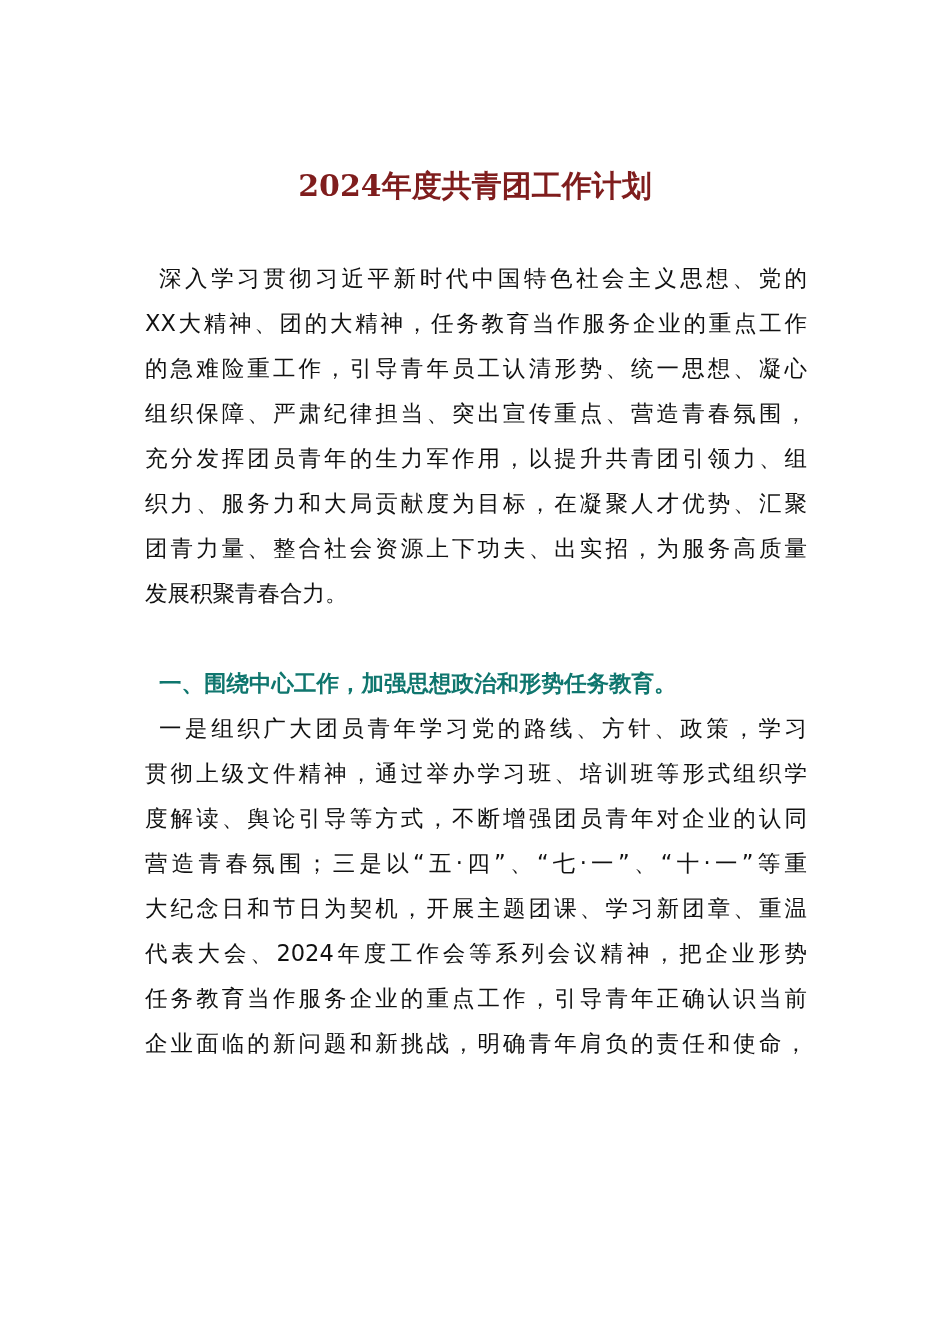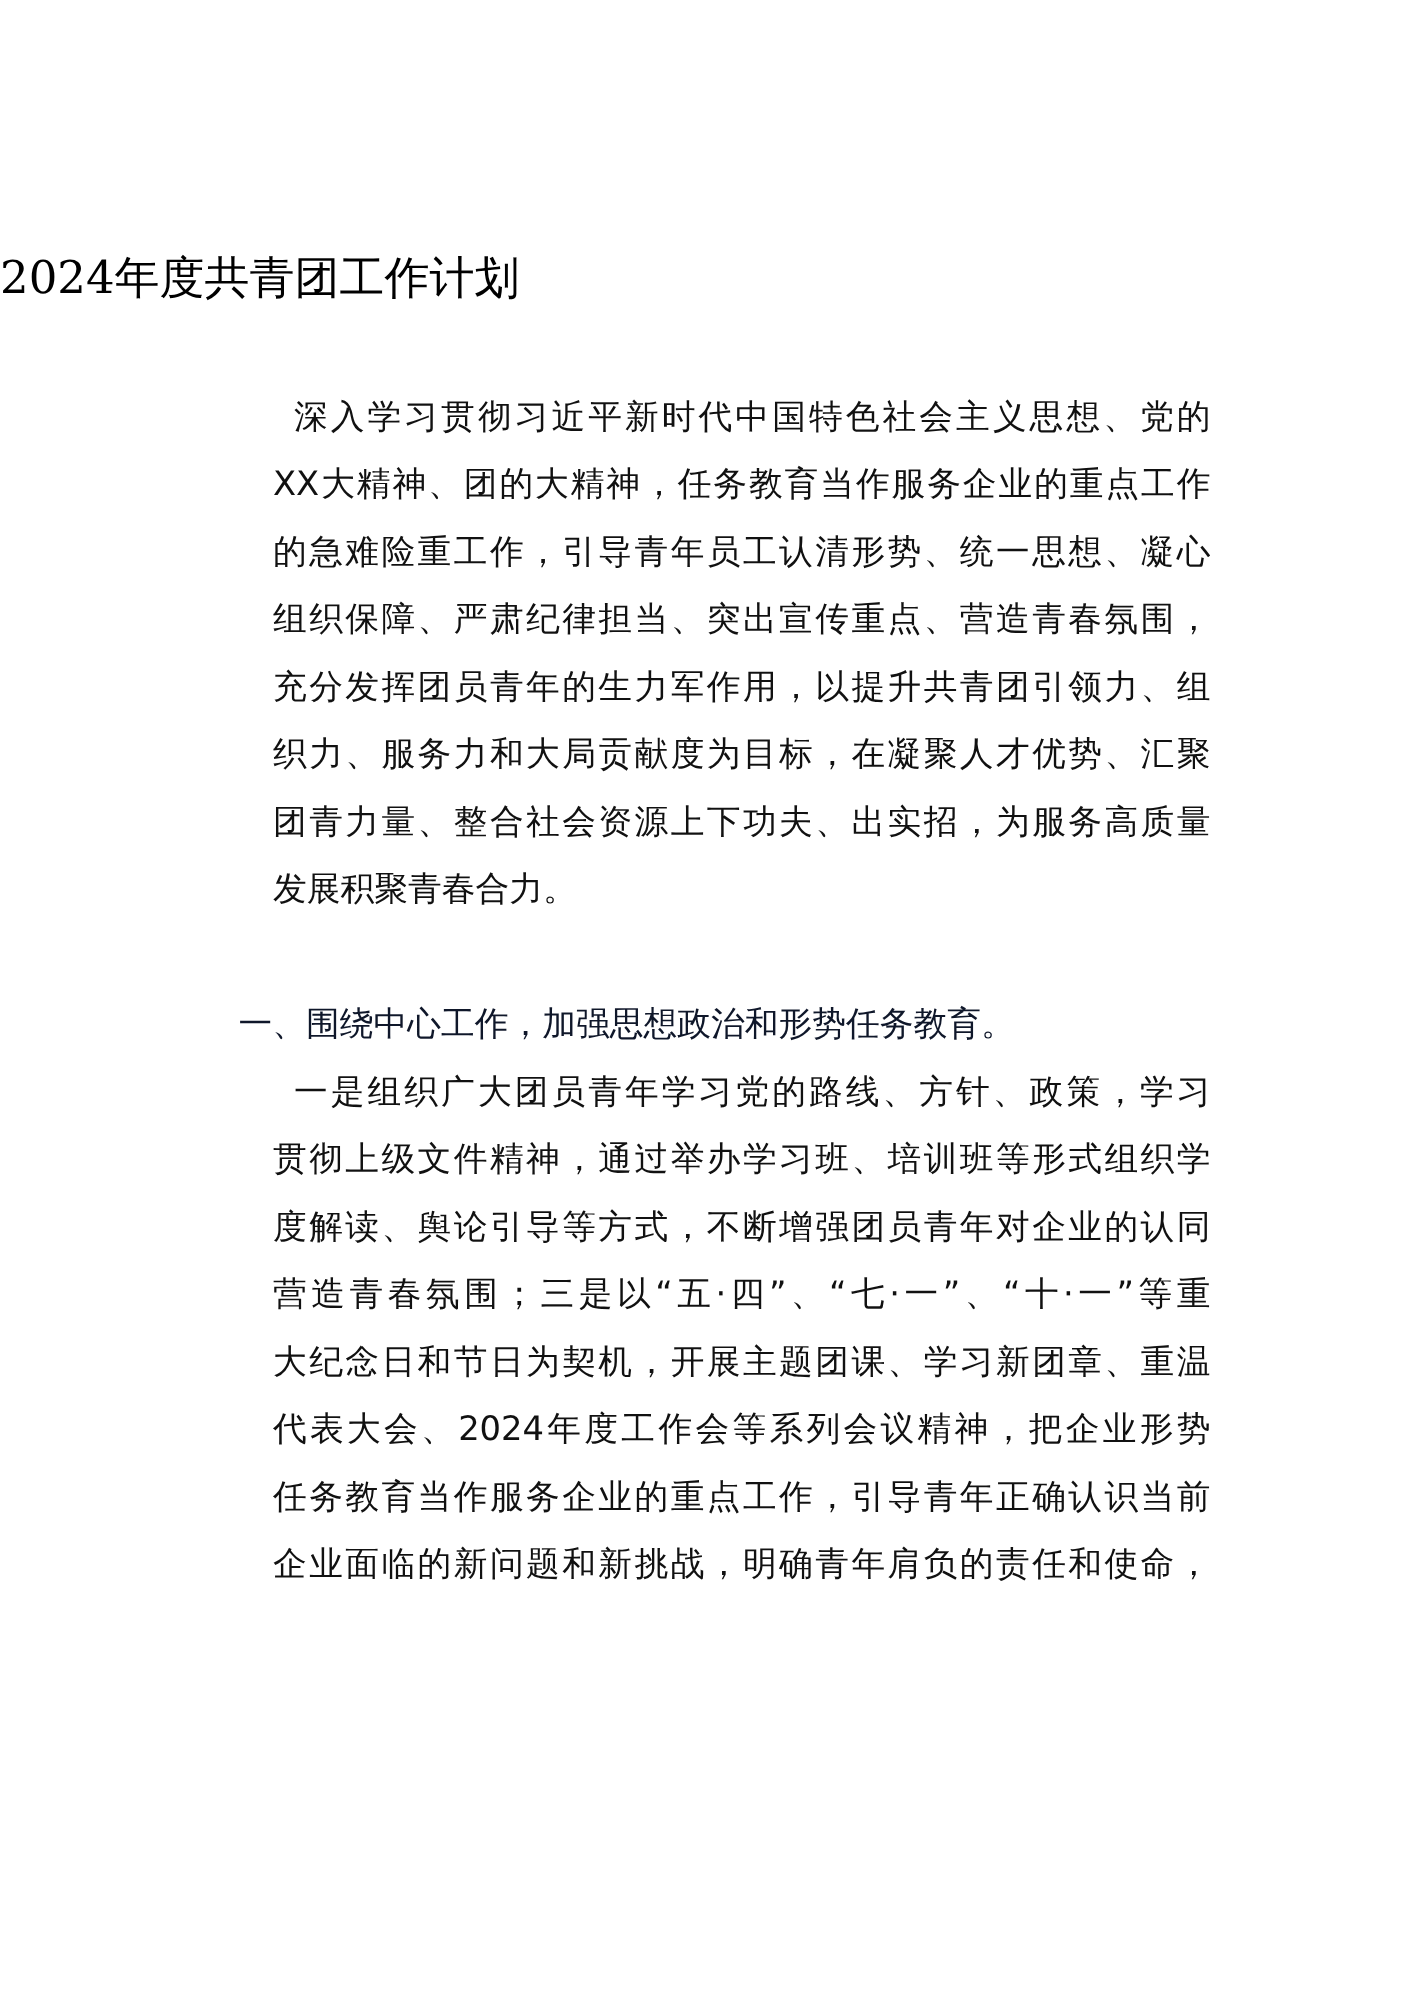--- a/index.html
+++ b/index.html
@@ -1,38 +1,37 @@
 <!DOCTYPE html>
 <html><head>
   <meta charset="utf-8">
   <style>
     html, body { margin: 0; padding: 0; background: #ffffff; }
     body { width: 950px; height: 1344px; position: relative; overflow: hidden; }
     .page { position: absolute; left: 0; top: 0; width: 950px; height: 1344px; background: #ffffff; }
     .title {
-      position: absolute; left: 0; top: 166px; width: 950px; 
+      position: absolute; left: 0; top: 166px; width: 950px; text-align: center;
       font-family: "DejaVu Serif", "Liberation Serif", serif;
-      font-size: 30px; font-weight: normal; color: #000000; letter-spacing: 0px;
+      font-size: 30px; font-weight: bold; color: #7f1d1d; letter-spacing: 0px;
       line-height: 40px;
     }
     .body-block { position: absolute; left: 145px; width: 662px; }
     .line {
       height: 45px; line-height: 45px; white-space: nowrap;
       font-family: "DejaVu Sans", "Liberation Sans", sans-serif;
       font-size: 22.5px; color: #111111;
       text-align: justify; text-align-last: justify;
       overflow: hidden;
-      margin-left: 37px;
     }
     .line.last { text-align-last: left; }
     .line.indent { padding-left: 14px; }
     .heading {
       height: 45px; line-height: 45px; white-space: nowrap;
       font-family: "DejaVu Sans", "Liberation Sans", sans-serif;
-      font-size: 22.5px; font-weight: normal; color: #0f172a;
+      font-size: 22.5px; font-weight: bold; color: #0f766e;
       padding-left: 14px;
     }
   </style>
 </head>
 <body>
 
 <div class="page">
 
   <div class="title">2024年度共青团工作计划</div>
 

